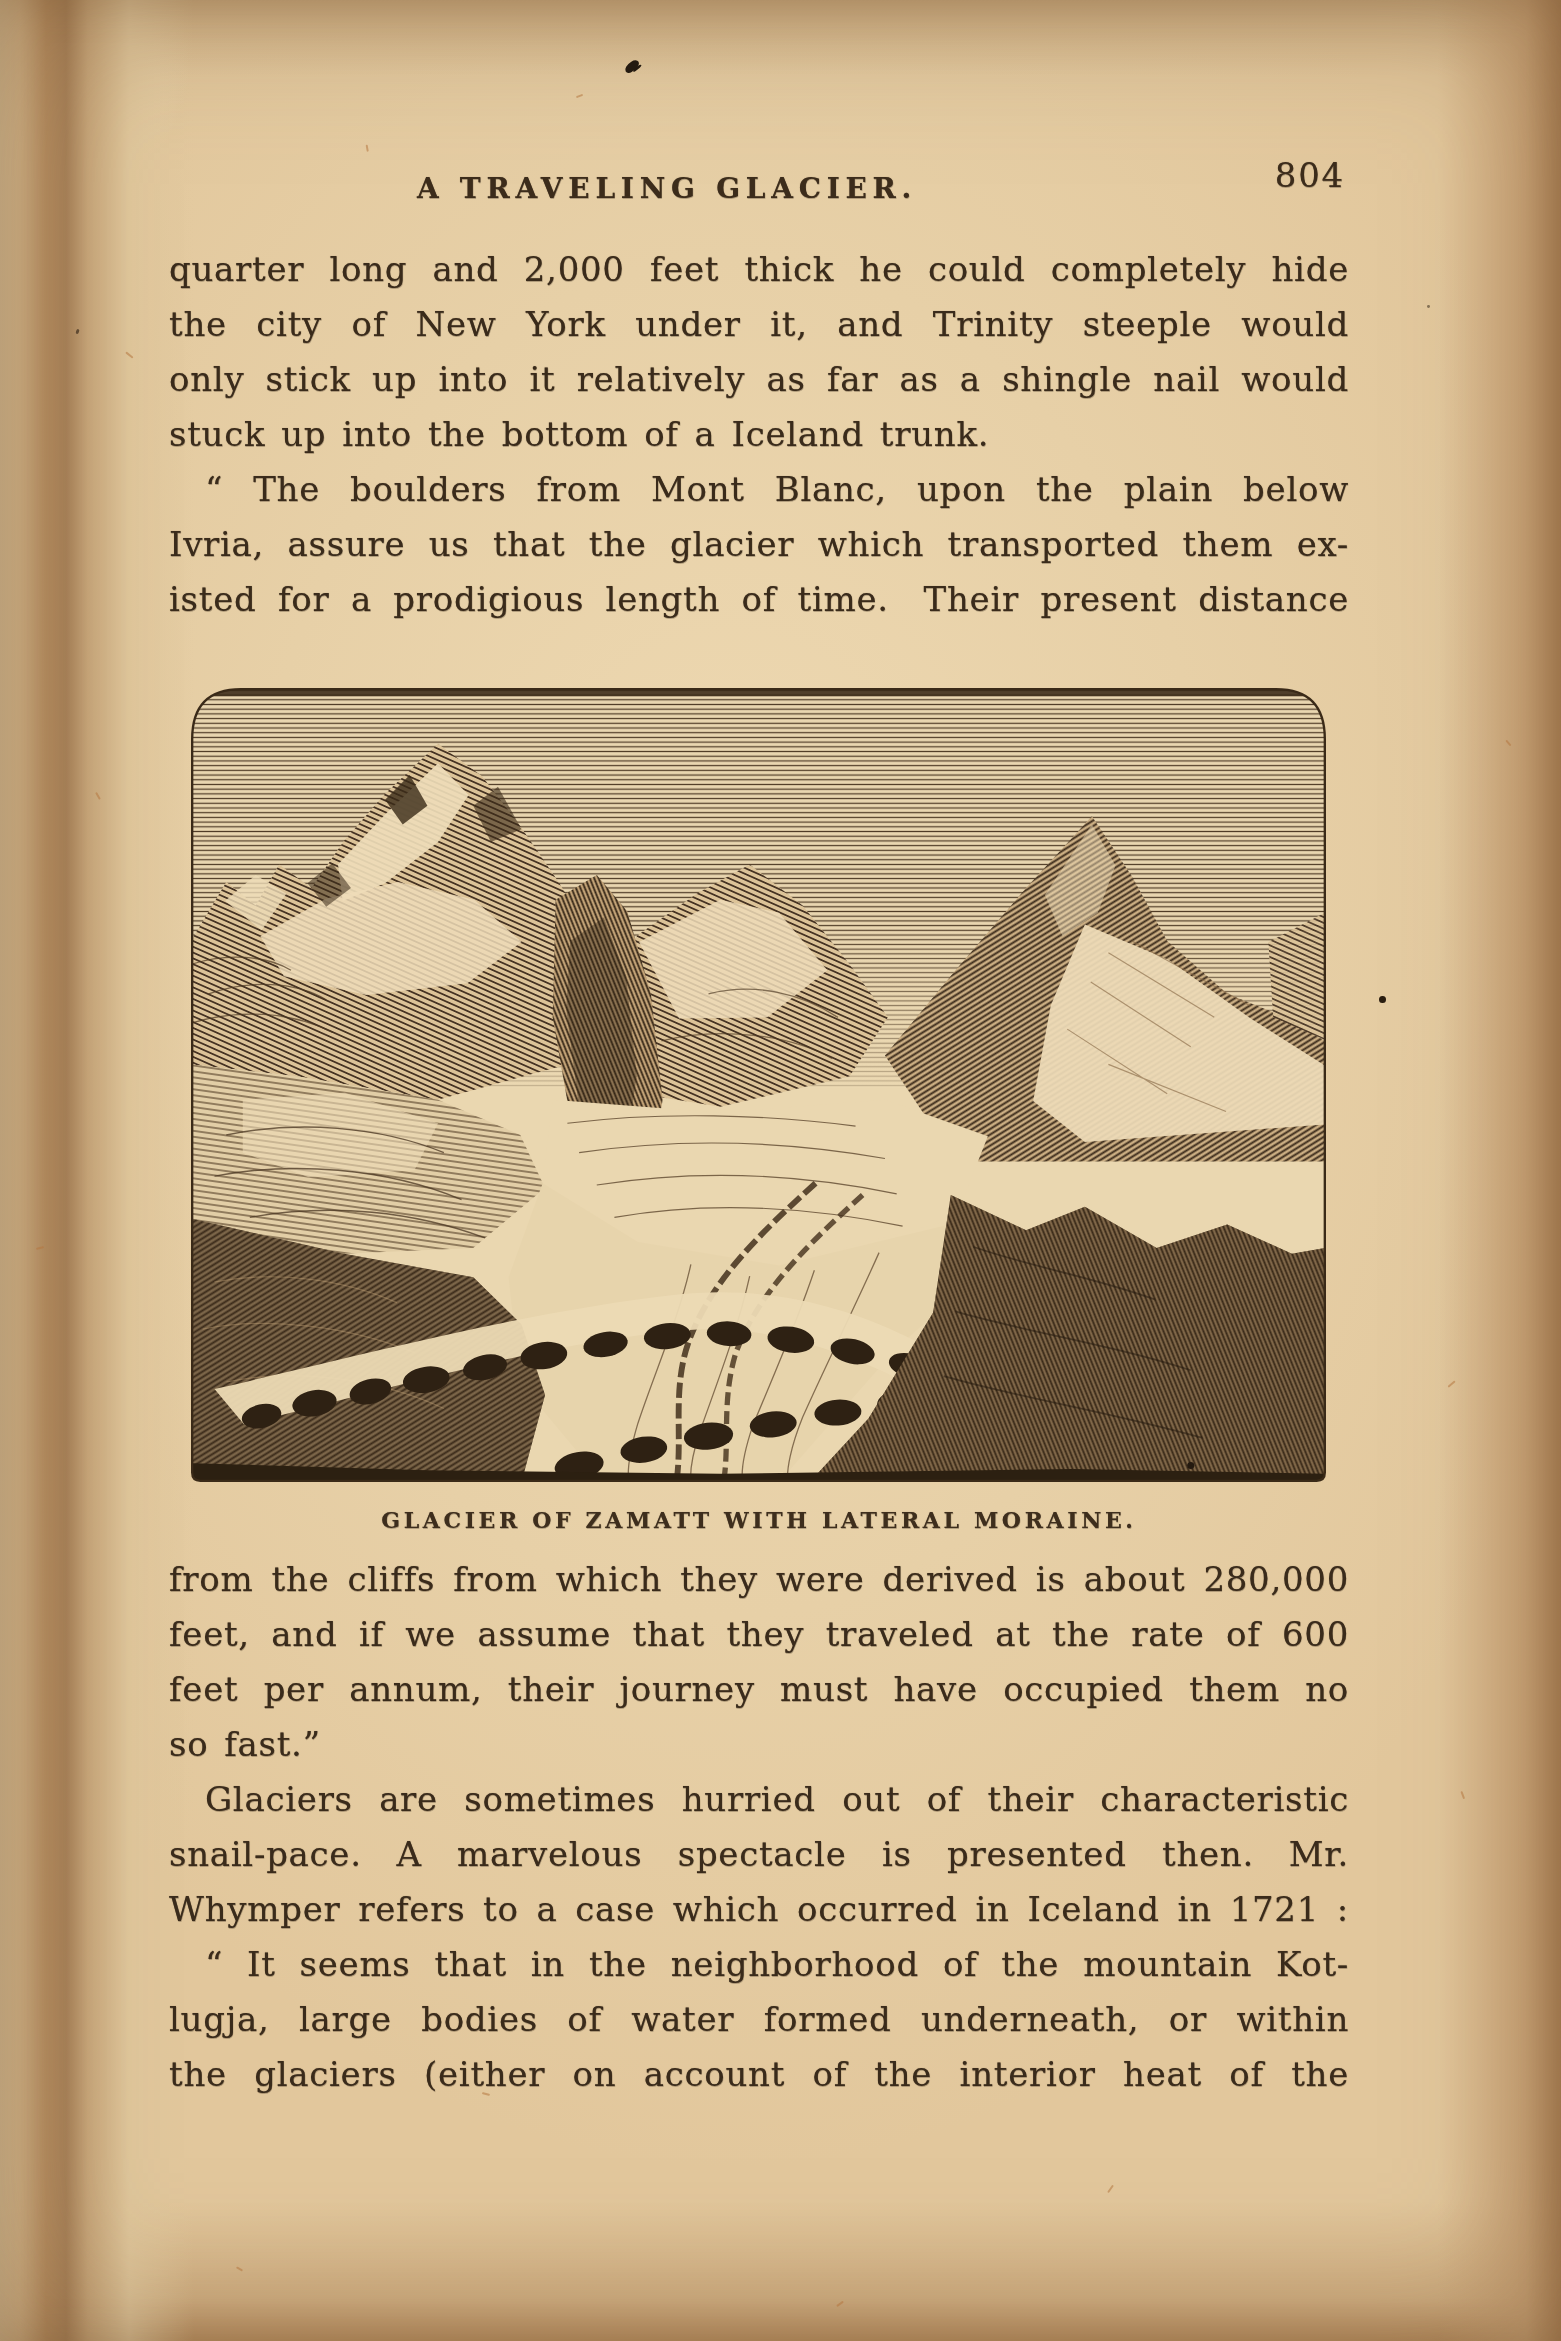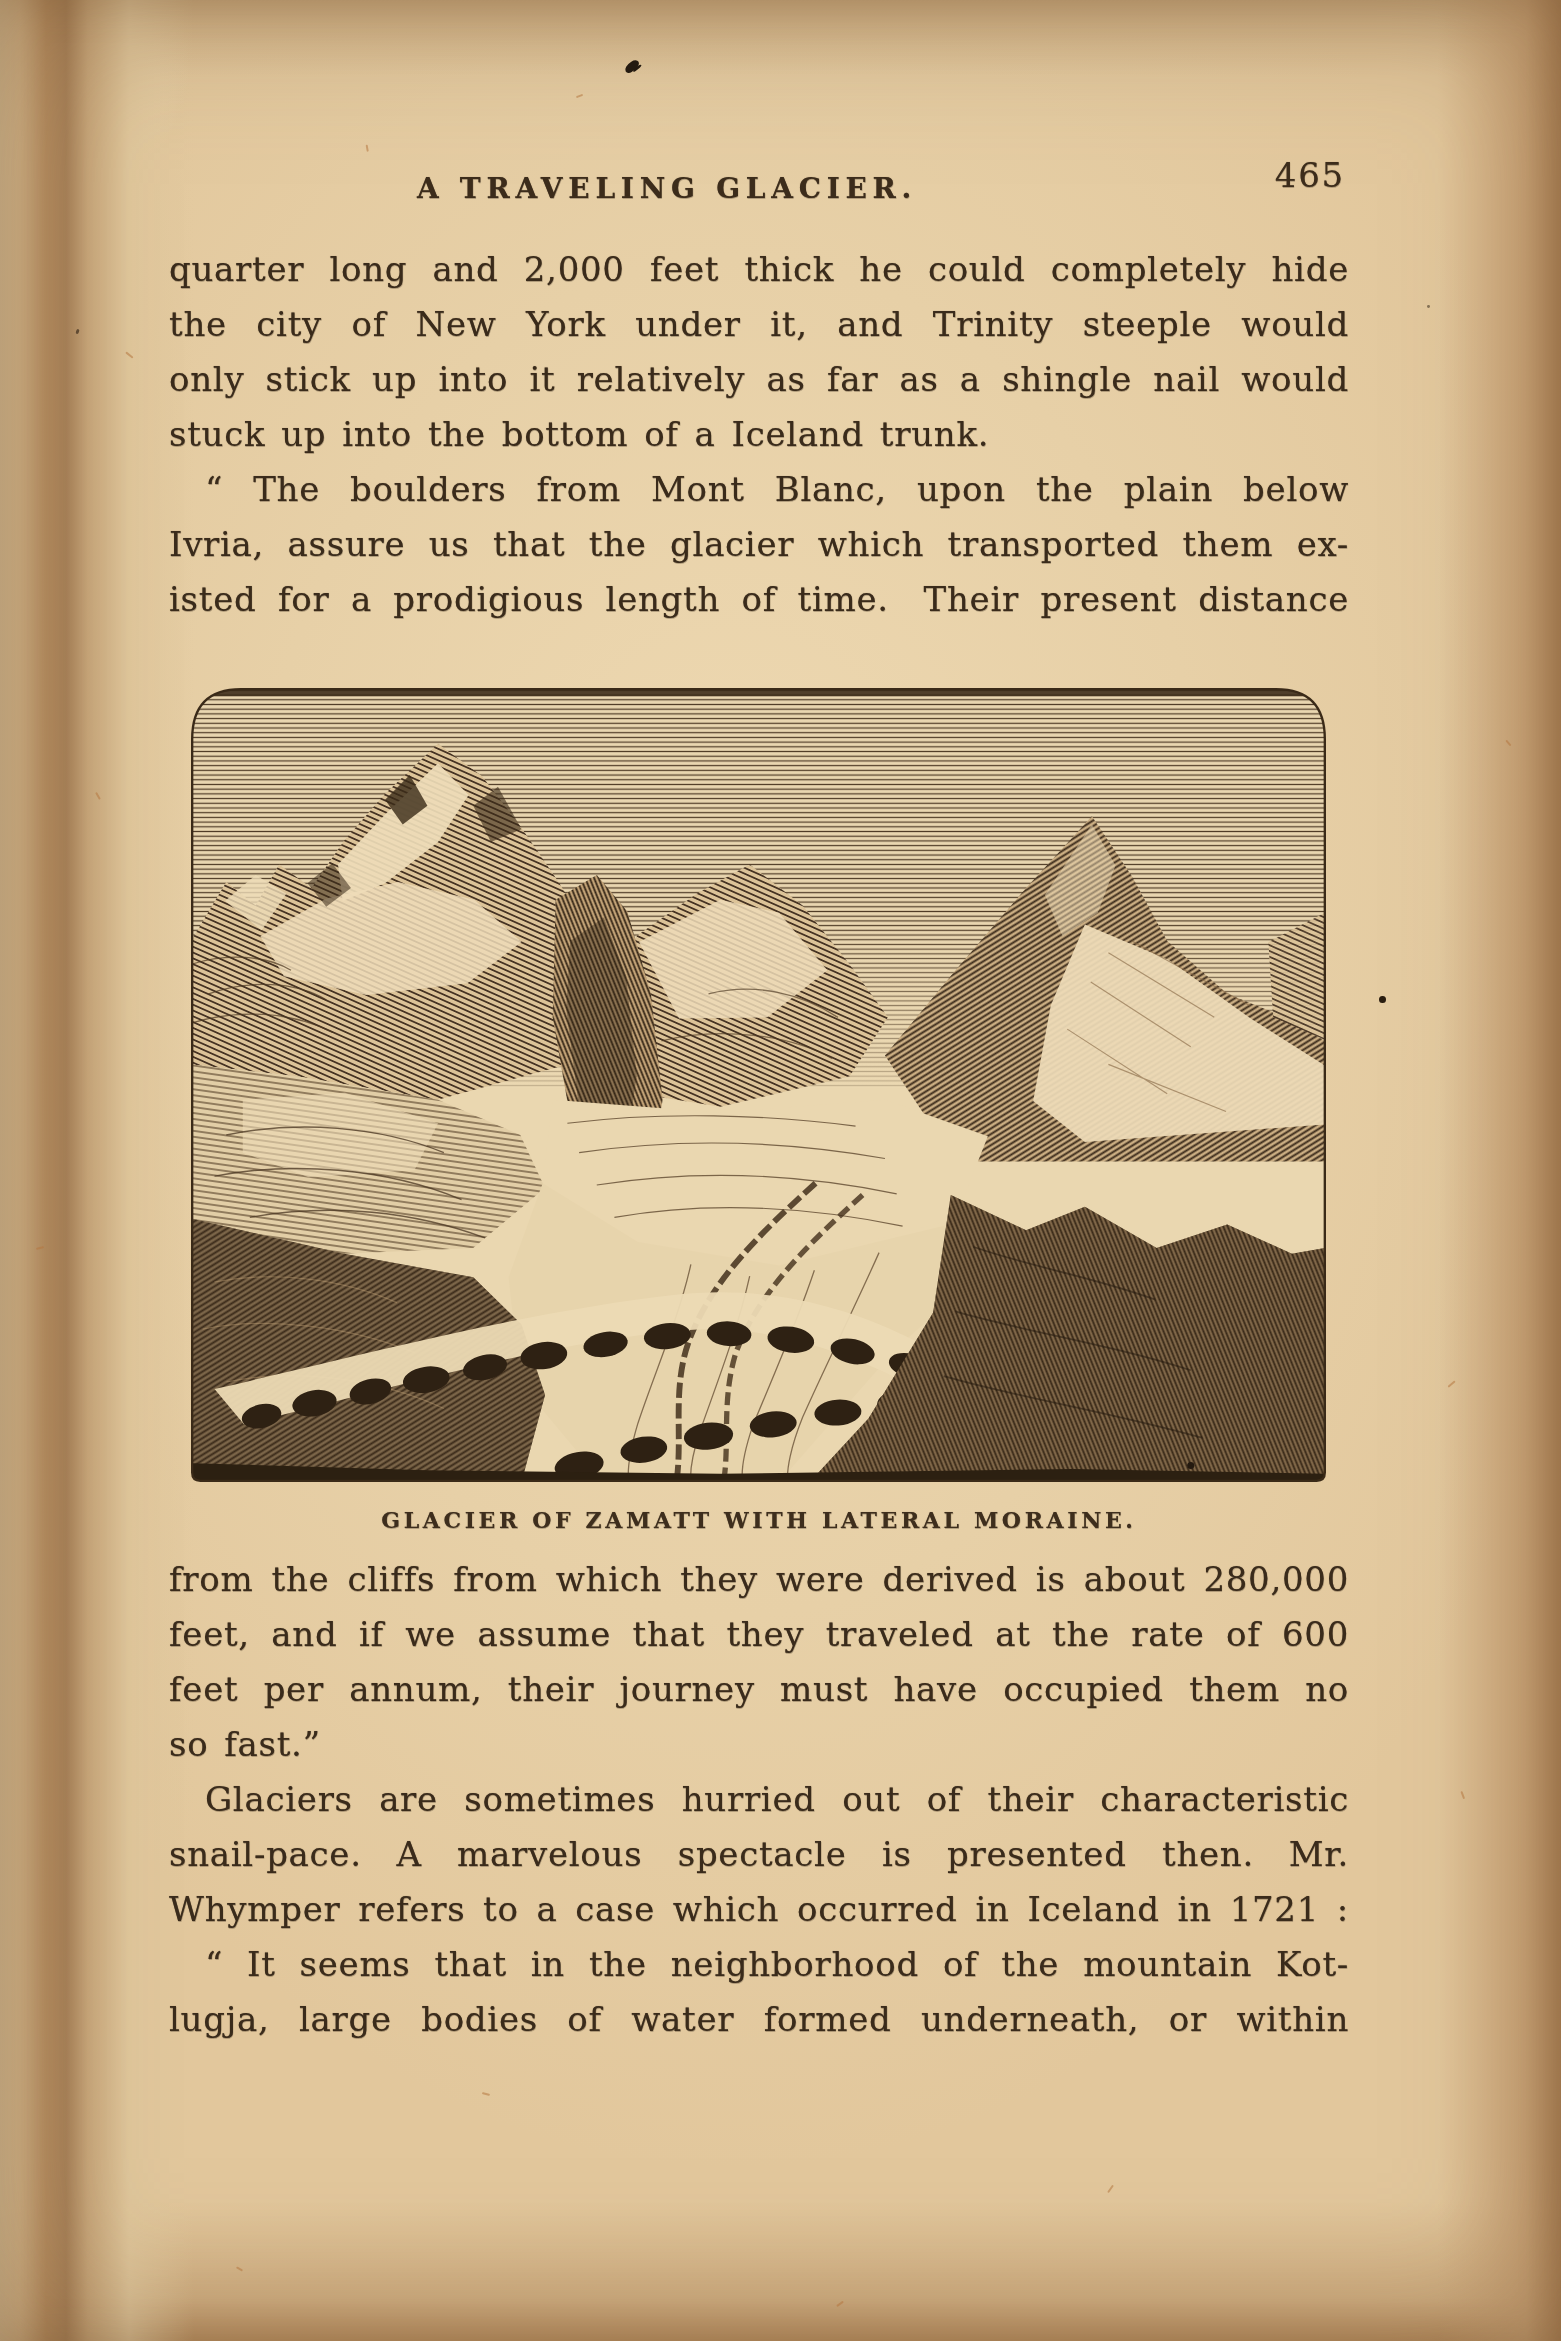--- a/index.html
+++ b/index.html
@@ -58,21 +58,21 @@
   .fleck{position:absolute;background:#b5763f;border-radius:1.2px;opacity:.55;}
 </style>
 </head>
 <body>
 
 <div class="page">
 
   <div class="inkmark"></div>
 
   <div class="running-head txt">A TRAVELING GLACIER.</div>
-  <div class="pagenum txt">465</div>
+  <div class="pagenum txt">804</div>
 
   <div class="block block-a txt">
     <div class="bline">quarter long and 2,000 feet thick he could completely hide</div>
     <div class="bline">the city of New York under it, and Trinity steeple would</div>
     <div class="bline">only stick up into it relatively as far as a shingle nail would</div>
     <div class="bline end">stuck up into the bottom of a Iceland trunk.</div>
     <div class="bline ind">“ The boulders from Mont Blanc, upon the plain below</div>
     <div class="bline">Ivria, assure us that the glacier which transported them ex-</div>
     <div class="bline">isted for a prodigious length of time. Their present distance</div>
   </div>
@@ -216,20 +216,21 @@
   <div class="block block-b txt">
     <div class="bline">from the cliffs from which they were derived is about 280,000</div>
     <div class="bline">feet, and if we assume that they traveled at the rate of 600</div>
     <div class="bline">feet per annum, their journey must have occupied them no</div>
     <div class="bline end">so fast.”</div>
     <div class="bline ind">Glaciers are sometimes hurried out of their characteristic</div>
     <div class="bline">snail-pace. A marvelous spectacle is presented then. Mr.</div>
     <div class="bline">Whymper refers to a case which occurred in Iceland in 1721 :</div>
     <div class="bline ind">“ It seems that in the neighborhood of the mountain Kot-</div>
     <div class="bline">lugja, large bodies of water formed underneath, or within</div>
+    <div class="bline">the glaciers (either on account of the interior heat of the</div>
   </div>
 
   <div class="inkdot" style="left:1379px;top:996px;width:6.5px;height:7px;"></div>
   <div class="inkdot" style="left:76px;top:329px;width:2.9px;height:5.3px;opacity:.6;transform:rotate(20deg);"></div>
   <div class="inkdot" style="left:1427px;top:305px;width:2.9px;height:2.9px;opacity:.5;"></div>
 
   <div class="fleck" style="left:125px;top:354px;width:8.8px;height:1.8px;transform:rotate(38deg);"></div>
   <div class="fleck" style="left:576px;top:95px;width:7px;height:1.8px;transform:rotate(-20deg);"></div>
   <div class="fleck" style="left:94px;top:795px;width:8.2px;height:1.8px;transform:rotate(60deg);"></div>
   <div class="fleck" style="left:1447px;top:1383px;width:9.4px;height:1.8px;transform:rotate(-40deg);"></div>

